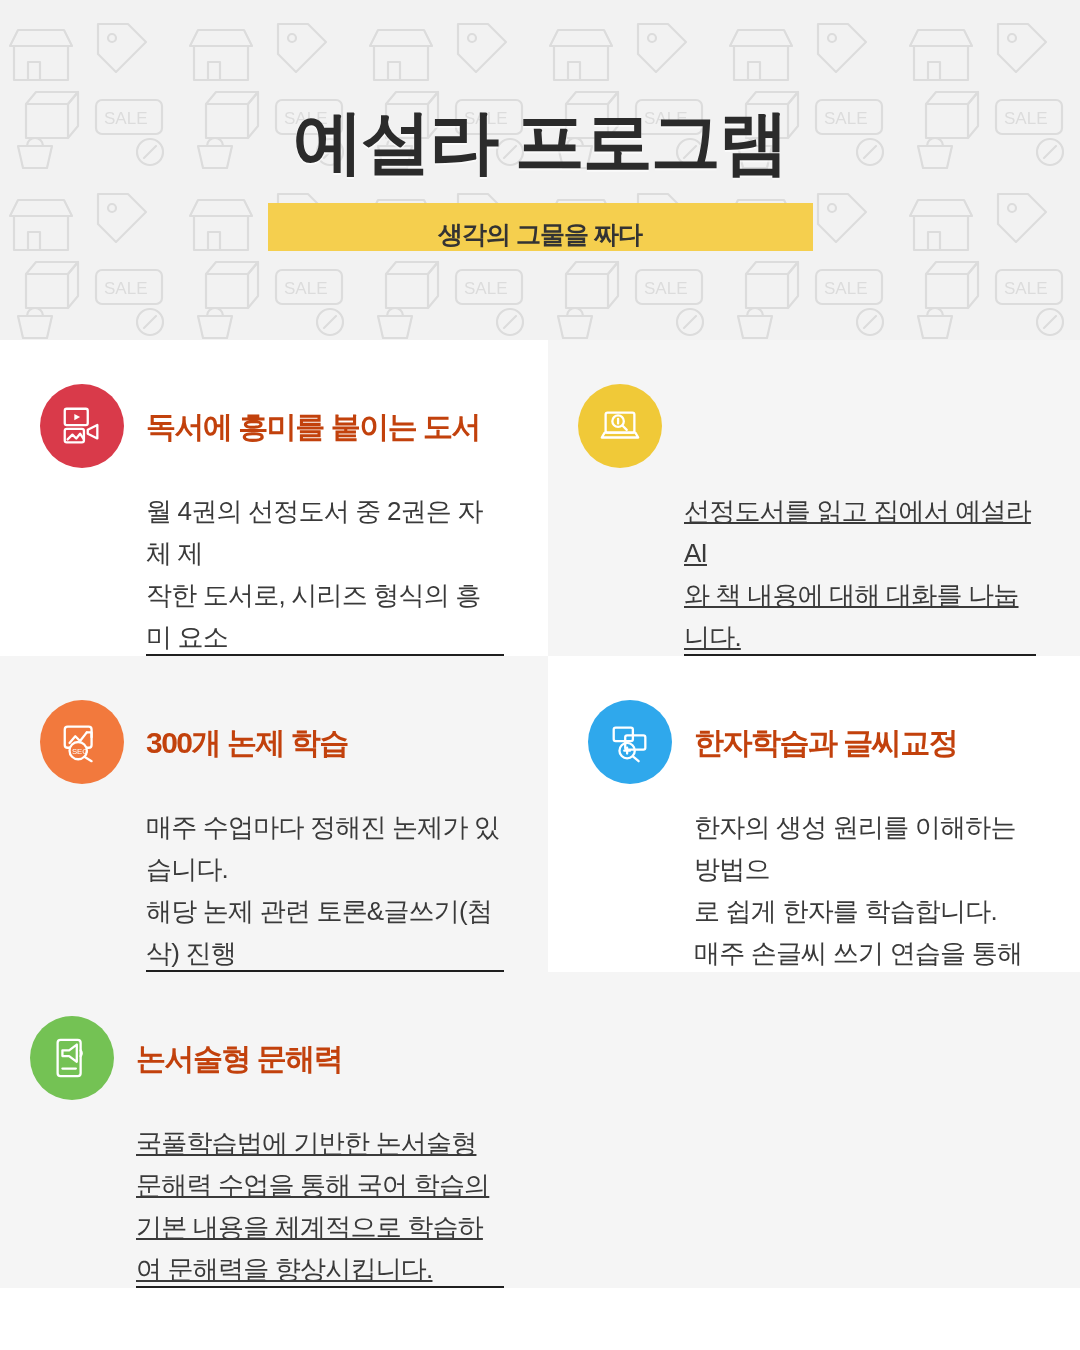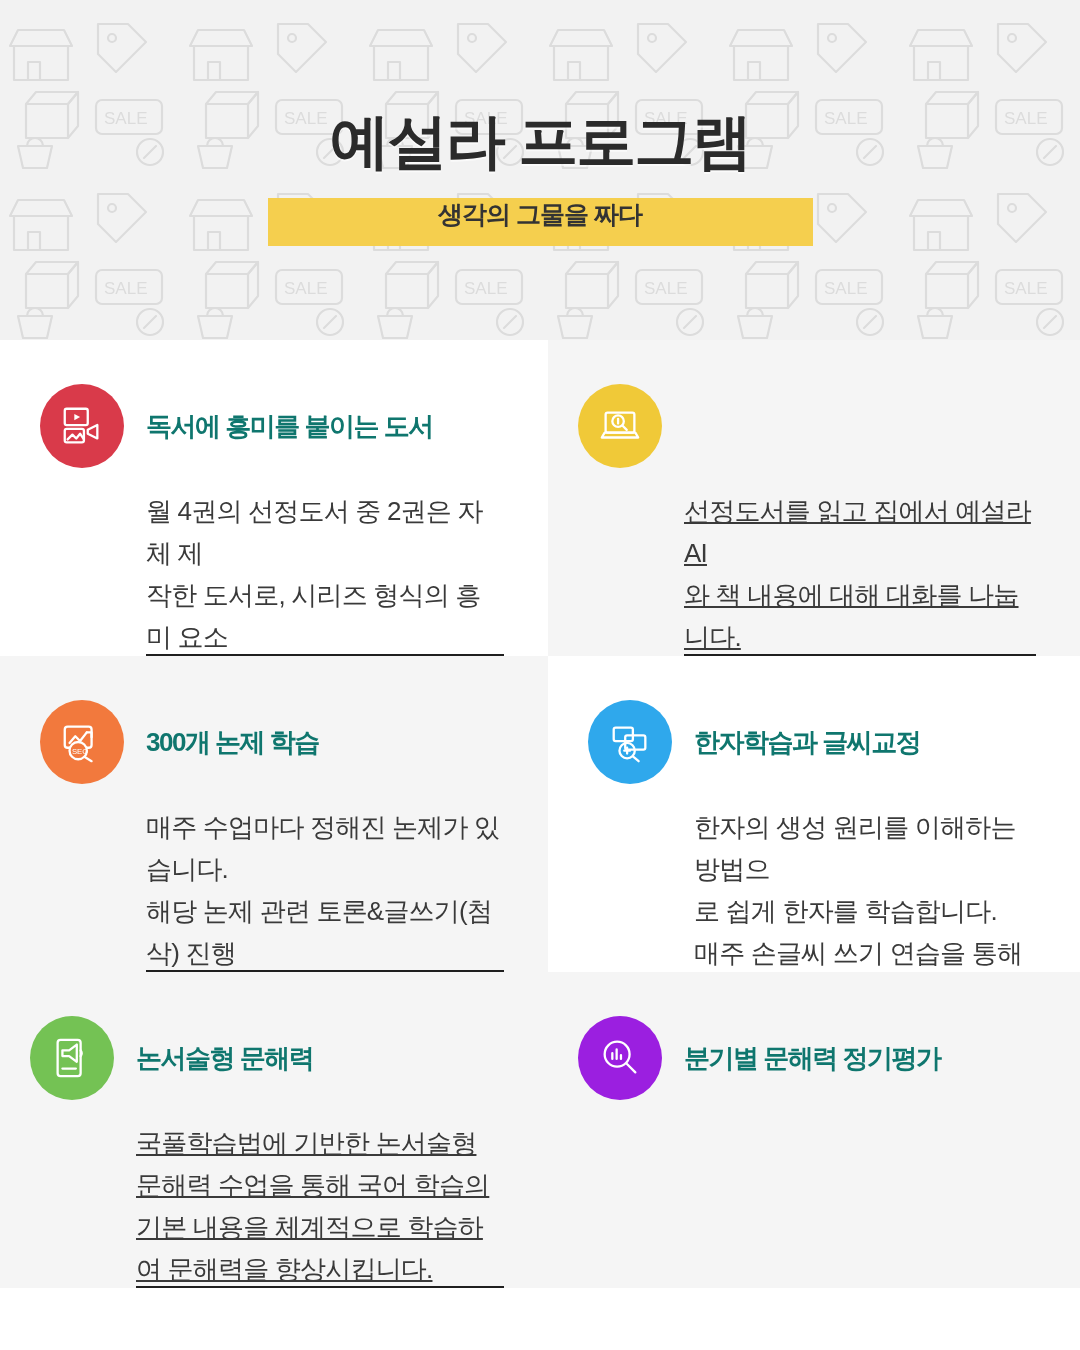--- a/index.html
+++ b/index.html
@@ -36,34 +36,34 @@
     z-index: 3;
     width: 100%;
     height: 100%;
     display: flex;
     flex-direction: column;
     align-items: center;
     justify-content: center;
     padding-top: 18px;
   }
   .main-title {
-    font-size: 60px;
+    font-size: 70px;
     font-weight: bold;
     letter-spacing: -2px;
     color: #2b2b2b;
     line-height: 1;
     text-shadow: 0 2px 0 rgba(255,255,255,.6);
   }
   .subtitle-bar {
     margin-top: 26px;
     background: #f5cf4e;
     width: 545px;
     height: 48px;
     display: flex;
-    align-items: flex-start;
+    align-items: flex-end;
     justify-content: center;
   }
   .subtitle-bar span {
     font-size: 25px;
     font-weight: bold;
     color: #333333;
     letter-spacing: -1px;
   }
 
   
@@ -92,23 +92,23 @@
     height: 84px;
     min-width: 84px;
     border-radius: 50%;
     display: flex;
     align-items: center;
     justify-content: center;
   }
   .icon-circle svg { display: block; }
 
   .cell-title {
-    font-size: 26px;
+    font-size: 30px;
     font-weight: bold;
-    color: #0f766e;
+    color: #c2410c;
     letter-spacing: -1.5px;
     line-height: 1.1;
   }
   .cell-body {
     margin-top: 22px;
     padding-left: 106px;
     font-size: 26px;
     line-height: 1.62;
     color: #3a3a3a;
     letter-spacing: -0.8px;
@@ -270,29 +270,19 @@
         <div class="cell-title">논서술형 문해력</div>
       </div>
       <div class="cell-body">국풀학습법에 기반한 논서술형
 문해력 수업을 통해 국어 학습의
 기본 내용을 체계적으로 학습하
 여 문해력을 향상시킵니다.</div>
       <div class="divider"></div>
     </div>
 
     <div class="cell shaded right no-divider">
-      <div class="cell-head">
-        <div class="icon-circle" style="background:#9b1fe0">
-          <svg width="46" height="46" viewBox="0 0 48 48" fill="none" stroke="#ffffff" stroke-width="2.4" stroke-linecap="round" stroke-linejoin="round">
-            <circle cx="21" cy="20" r="13"></circle>
-            <path d="M30.5 29.5 L40 39"></path>
-            <path d="M16 25 v-6 M20.5 25 v-10 M25 25 v-4"></path>
-          </svg>
-        </div>
-        <div class="cell-title">분기별 문해력 정기평가</div>
-      </div>
 
     </div>
 
   </div>
 
   <div class="footer-space"></div>
 </div>
 
 </body></html>

